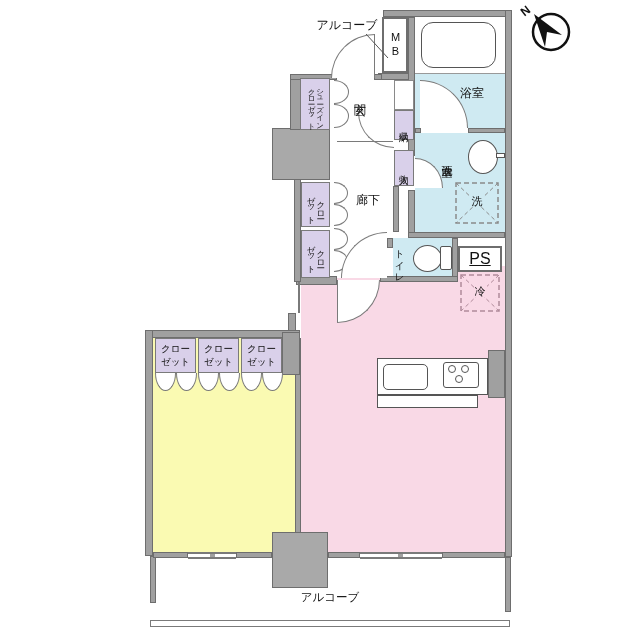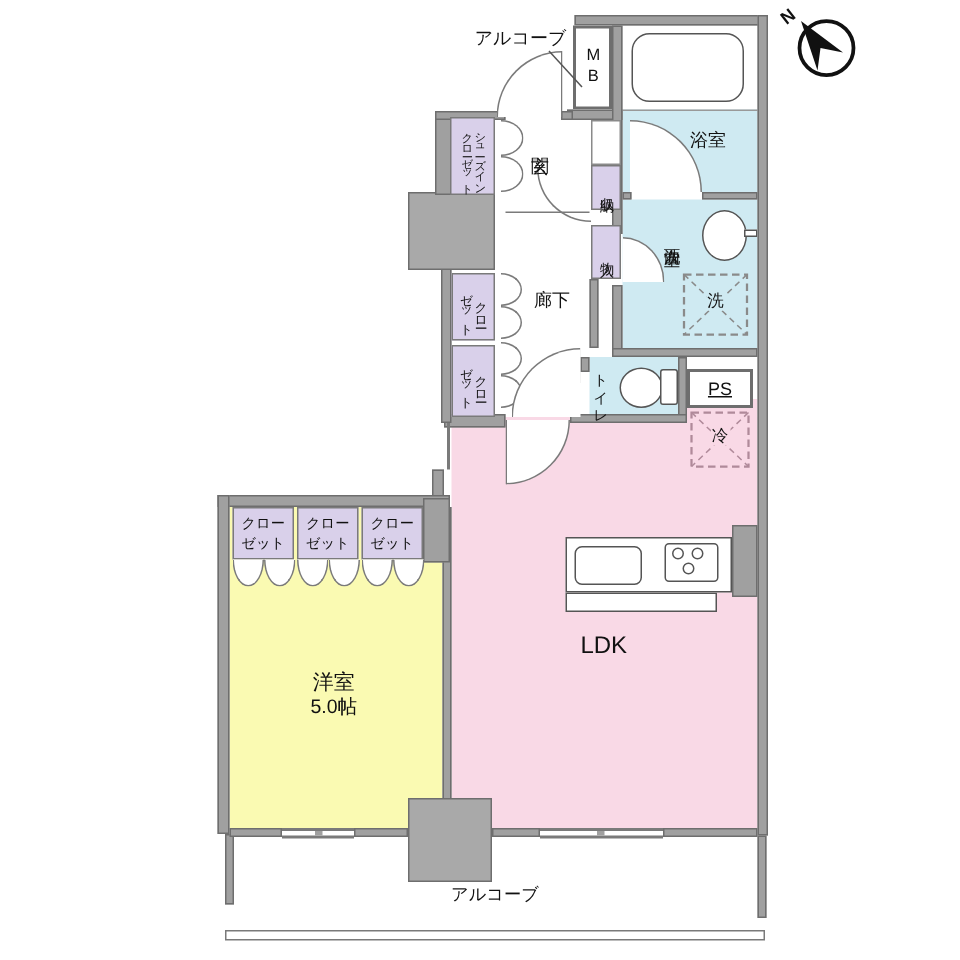--- a/index.html
+++ b/index.html
@@ -115,21 +115,21 @@
   </div>
   <div class="pbox" style="left:241px;top:338px;width:41px;height:35px;font-size:9.5px;">
     <div><span>クロー</span><br>
          <span>ゼット</span></div>
   </div>
 
   <div class="niche" style="left:382px;top:17px;width:26px;height:56px;border:2px solid #6e6e6e;display:flex;align-items:center;justify-content:center;">
     <span class="vt" style="font-size:11px;letter-spacing:2px;">MB</span>
   </div>
   <div class="niche" style="left:458px;top:246px;width:44px;height:26px;border:2px solid #6e6e6e;display:flex;align-items:center;justify-content:center;">
-    <span style="font-size:12px;text-decoration:underline;">PS</span>
+    <span style="font-size:16px;text-decoration:underline;">PS</span>
   </div>
 
   <div class="disc d-tl" style="left:331px;top:34px;width:44px;height:44px;border-right:1px solid #7a7a7a;"></div>
   <div class="fold-r" style="left:334px;top:80px;width:15px;height:24px;"></div>
   <div class="fold-r" style="left:334px;top:104px;width:15px;height:24px;"></div>
   <div class="disc d-bl" style="left:358px;top:112px;width:36px;height:36px;"></div>
   <div class="abs" style="left:337px;top:141px;width:56px;height:1px;background:#7a7a7a;"></div>
   <div class="fold-r" style="left:334px;top:182px;width:14px;height:22px;"></div>
   <div class="fold-r" style="left:334px;top:204px;width:14px;height:22px;"></div>
   <div class="fold-r" style="left:334px;top:228px;width:14px;height:22px;"></div>
@@ -179,23 +179,20 @@
 
   <div class="lbl" style="left:310px;top:19px;width:74px;font-size:12px;">アルコーブ</div>
   <svg style="left:362px;top:32px;" width="30" height="30">
     <line x1="4" y1="2" x2="26" y2="26" stroke="#555" stroke-width="1"></line>
   </svg>
   <div class="lbl" style="left:448px;top:87px;width:48px;font-size:12px;">浴室</div>
   <span class="abs vt" style="left:441px;top:156px;font-size:11px;">洗面室</span>
   <span class="abs vt" style="left:354px;top:94px;font-size:12px;">玄関</span>
   <div class="lbl" style="left:346px;top:194px;width:44px;font-size:12px;">廊下</div>
   <span class="abs vt" style="left:395px;top:243px;font-size:9.5px;">トイレ</span>
-  <div class="lbl" style="left:340px;top:422px;width:125px;font-size:16px;">LDK</div>
-  <div class="lbl" style="left:165px;top:446px;width:115px;font-size:14px;">洋室</div>
-  <div class="lbl" style="left:165px;top:464px;width:115px;font-size:13px;">5.0帖</div>
   <div class="lbl" style="left:290px;top:591px;width:80px;font-size:11.5px;">アルコーブ</div>
 
   <svg style="left:520px;top:2px;" width="64" height="64">
     <circle cx="31" cy="30" r="18" fill="#fff" stroke="#111" stroke-width="2.5"></circle>
     <polygon points="14,12 42,33 27,30 25,45" fill="#111"></polygon>
   </svg>
   <span class="abs" style="left:521px;top:4px;font-size:12px;font-weight:bold;transform:rotate(-38deg);">N</span>
 
 </div>
 

